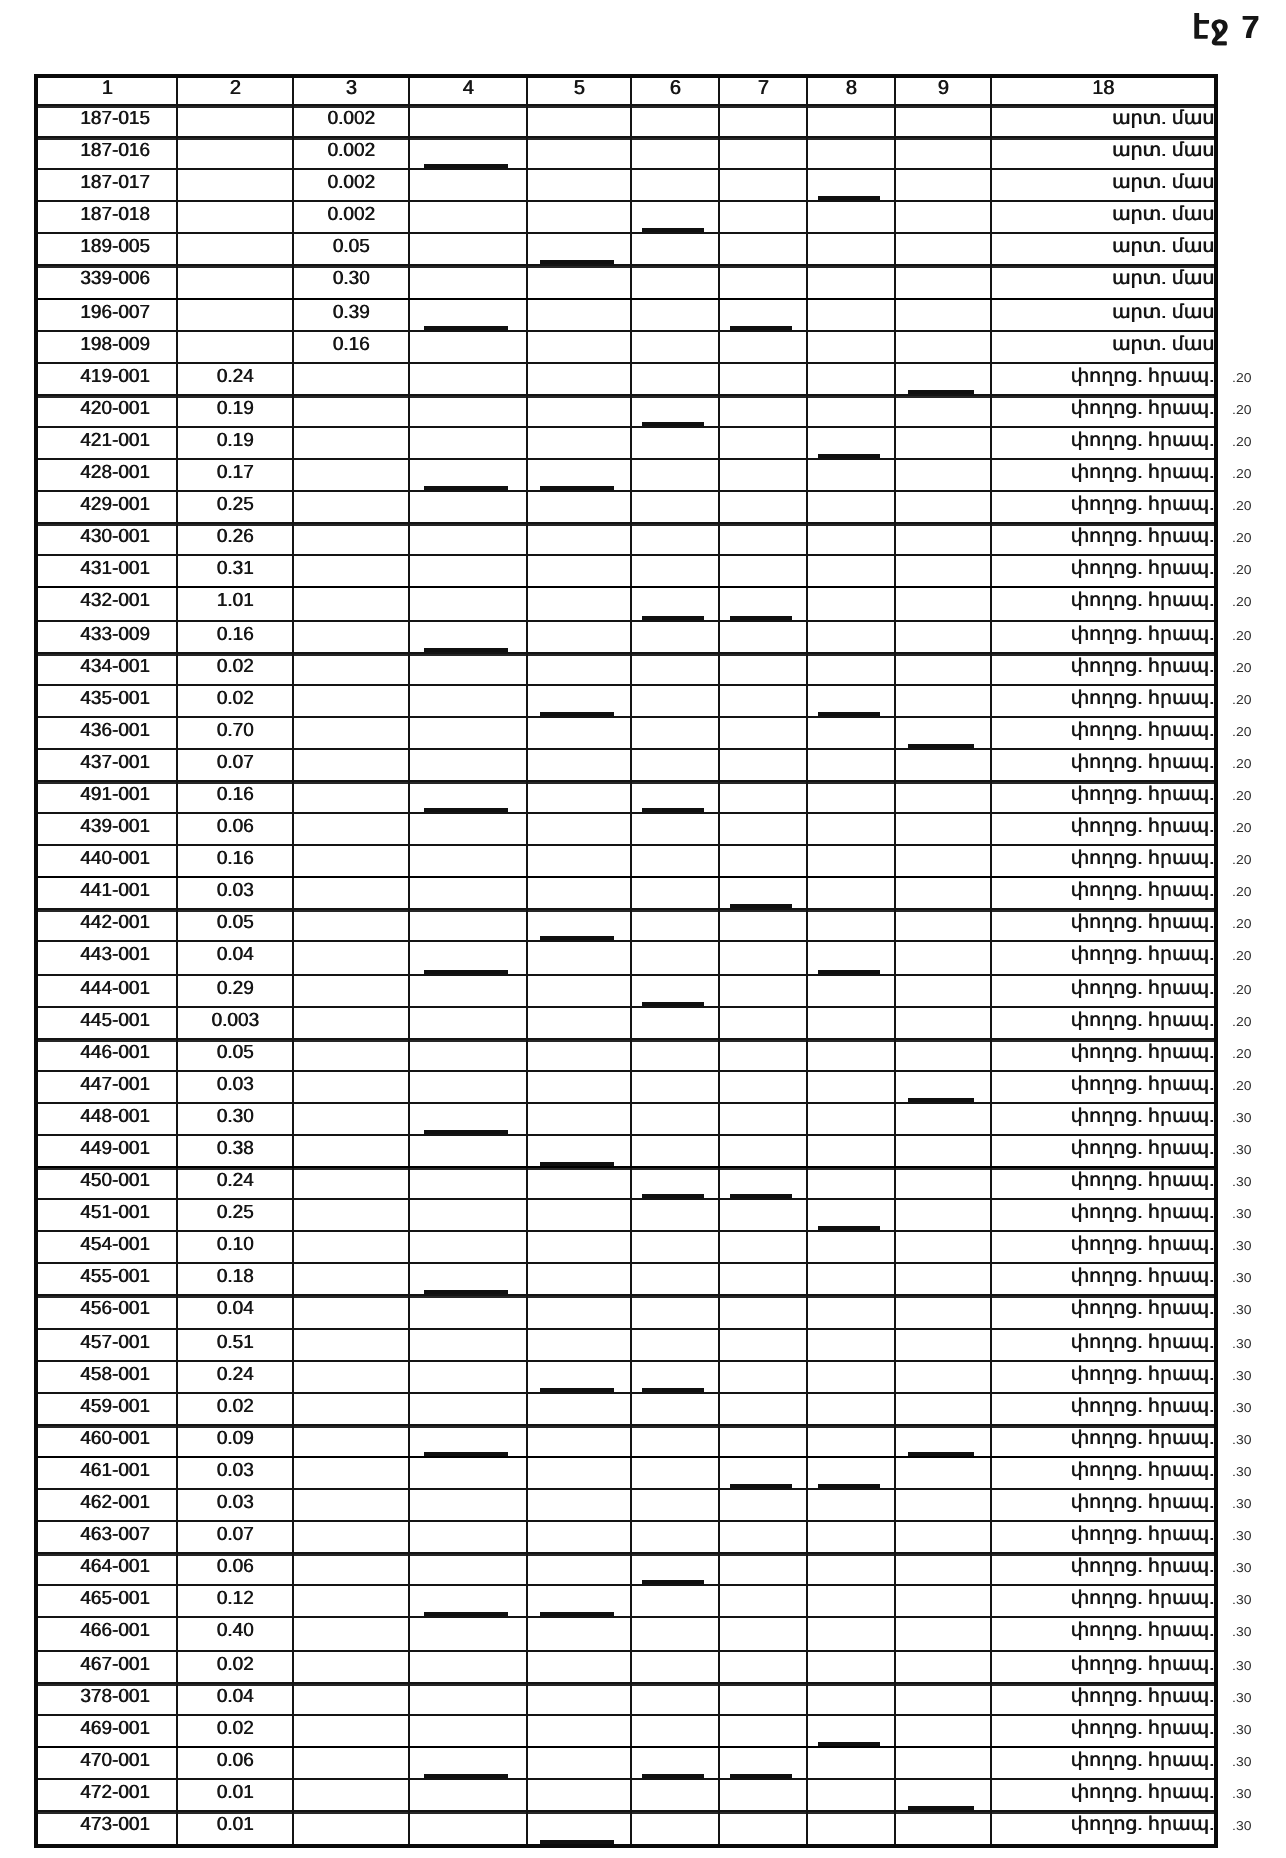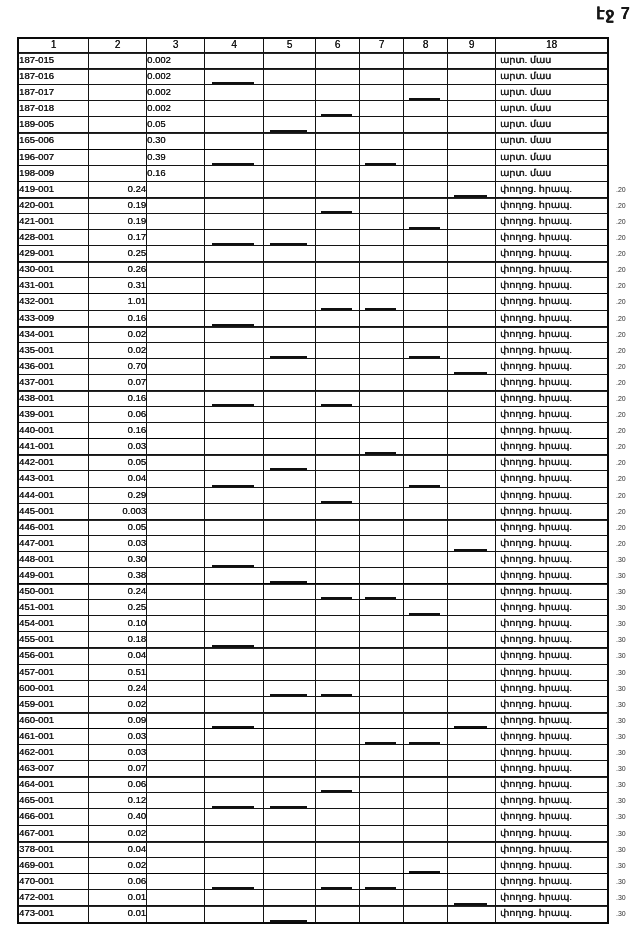--- a/index.html
+++ b/index.html
@@ -24,30 +24,30 @@
   .row:last-child { border-bottom:none; }
   
   .row:nth-child(4n+1) { box-shadow:0 1px 0 rgba(0,0,0,0.85); }
   .row:nth-child(9n+6) { border-bottom-color:#000; }
   .c {
     box-sizing:border-box; position:relative;
     border-right:1px solid #141414;
     font-size:9.5px; line-height:14.5px; white-space:nowrap; overflow:hidden;
     text-shadow:0.35px 0 0 currentColor;
   }
-  .c1 { width:70px; padding-left:0; }
-  .c2 { width:58px; text-align:right; }
-  .c3 { width:58px; text-align:left; }
+  .c1 { width:70px; padding-left:21px; }
+  .c2 { width:58px; text-align:center; }
+  .c3 { width:58px; text-align:center; }
   .c4 { width:59px; }
   .c5 { width:52px; }
   .c6 { width:44px; }
   .c7 { width:44px; }
   .c8 { width:44px; }
   .c9 { width:48px; }
-  .c10 { flex:1; padding-left:4px; border-right:none; }
+  .c10 { flex:1; padding-left:4px; border-right:none;text-align:right; }
   .header-row { height:14px; }
   .header-row .c {
     text-align:center; padding-left:0; font-size:10px; line-height:12.5px;
   }
   
   .row:nth-child(5n+2) .c4::after,
   .row:nth-child(6n+4) .c6::after,
   .row:nth-child(7n+5) .c5::after,
   .row:nth-child(8n+3) .c8::after,
   .row:nth-child(9n+7) .c7::after,
@@ -143,21 +143,21 @@
     <div class="c c5"></div>
     <div class="c c6"></div>
     <div class="c c7"></div>
     <div class="c c8"></div>
     <div class="c c9"></div>
     <div class="c c10">արտ. մաս</div>
     <span class="margin-mark"></span>
   </div>
 
   <div class="row">
-    <div class="c c1">165-006</div>
+    <div class="c c1">339-006</div>
     <div class="c c2"></div>
     <div class="c c3">0.30</div>
     <div class="c c4"></div>
     <div class="c c5"></div>
     <div class="c c6"></div>
     <div class="c c7"></div>
     <div class="c c8"></div>
     <div class="c c9"></div>
     <div class="c c10">արտ. մաս</div>
     <span class="margin-mark"></span>
@@ -367,21 +367,21 @@
     <div class="c c5"></div>
     <div class="c c6"></div>
     <div class="c c7"></div>
     <div class="c c8"></div>
     <div class="c c9"></div>
     <div class="c c10">փողոց. հրապ.</div>
     <span class="margin-mark">.20</span>
   </div>
 
   <div class="row">
-    <div class="c c1">438-001</div>
+    <div class="c c1">491-001</div>
     <div class="c c2">0.16</div>
     <div class="c c3"></div>
     <div class="c c4"></div>
     <div class="c c5"></div>
     <div class="c c6"></div>
     <div class="c c7"></div>
     <div class="c c8"></div>
     <div class="c c9"></div>
     <div class="c c10">փողոց. հրապ.</div>
     <span class="margin-mark">.20</span>
@@ -619,21 +619,21 @@
     <div class="c c5"></div>
     <div class="c c6"></div>
     <div class="c c7"></div>
     <div class="c c8"></div>
     <div class="c c9"></div>
     <div class="c c10">փողոց. հրապ.</div>
     <span class="margin-mark">.30</span>
   </div>
 
   <div class="row">
-    <div class="c c1">600-001</div>
+    <div class="c c1">458-001</div>
     <div class="c c2">0.24</div>
     <div class="c c3"></div>
     <div class="c c4"></div>
     <div class="c c5"></div>
     <div class="c c6"></div>
     <div class="c c7"></div>
     <div class="c c8"></div>
     <div class="c c9"></div>
     <div class="c c10">փողոց. հրապ.</div>
     <span class="margin-mark">.30</span>

